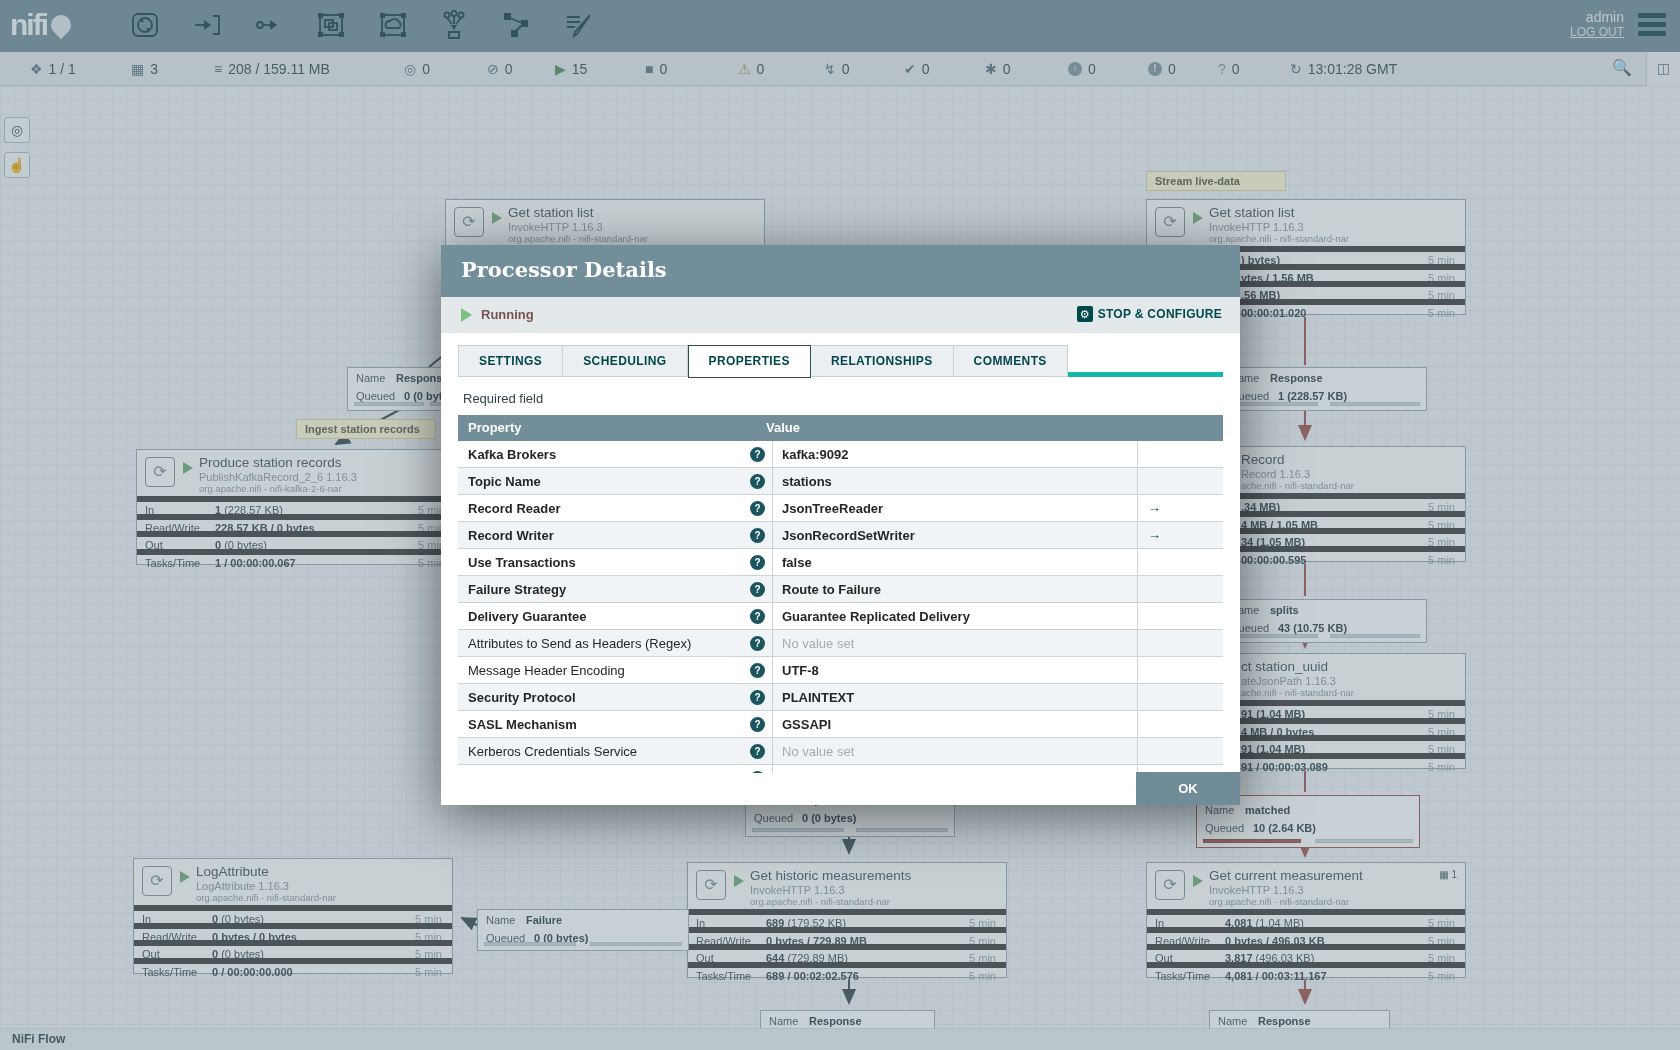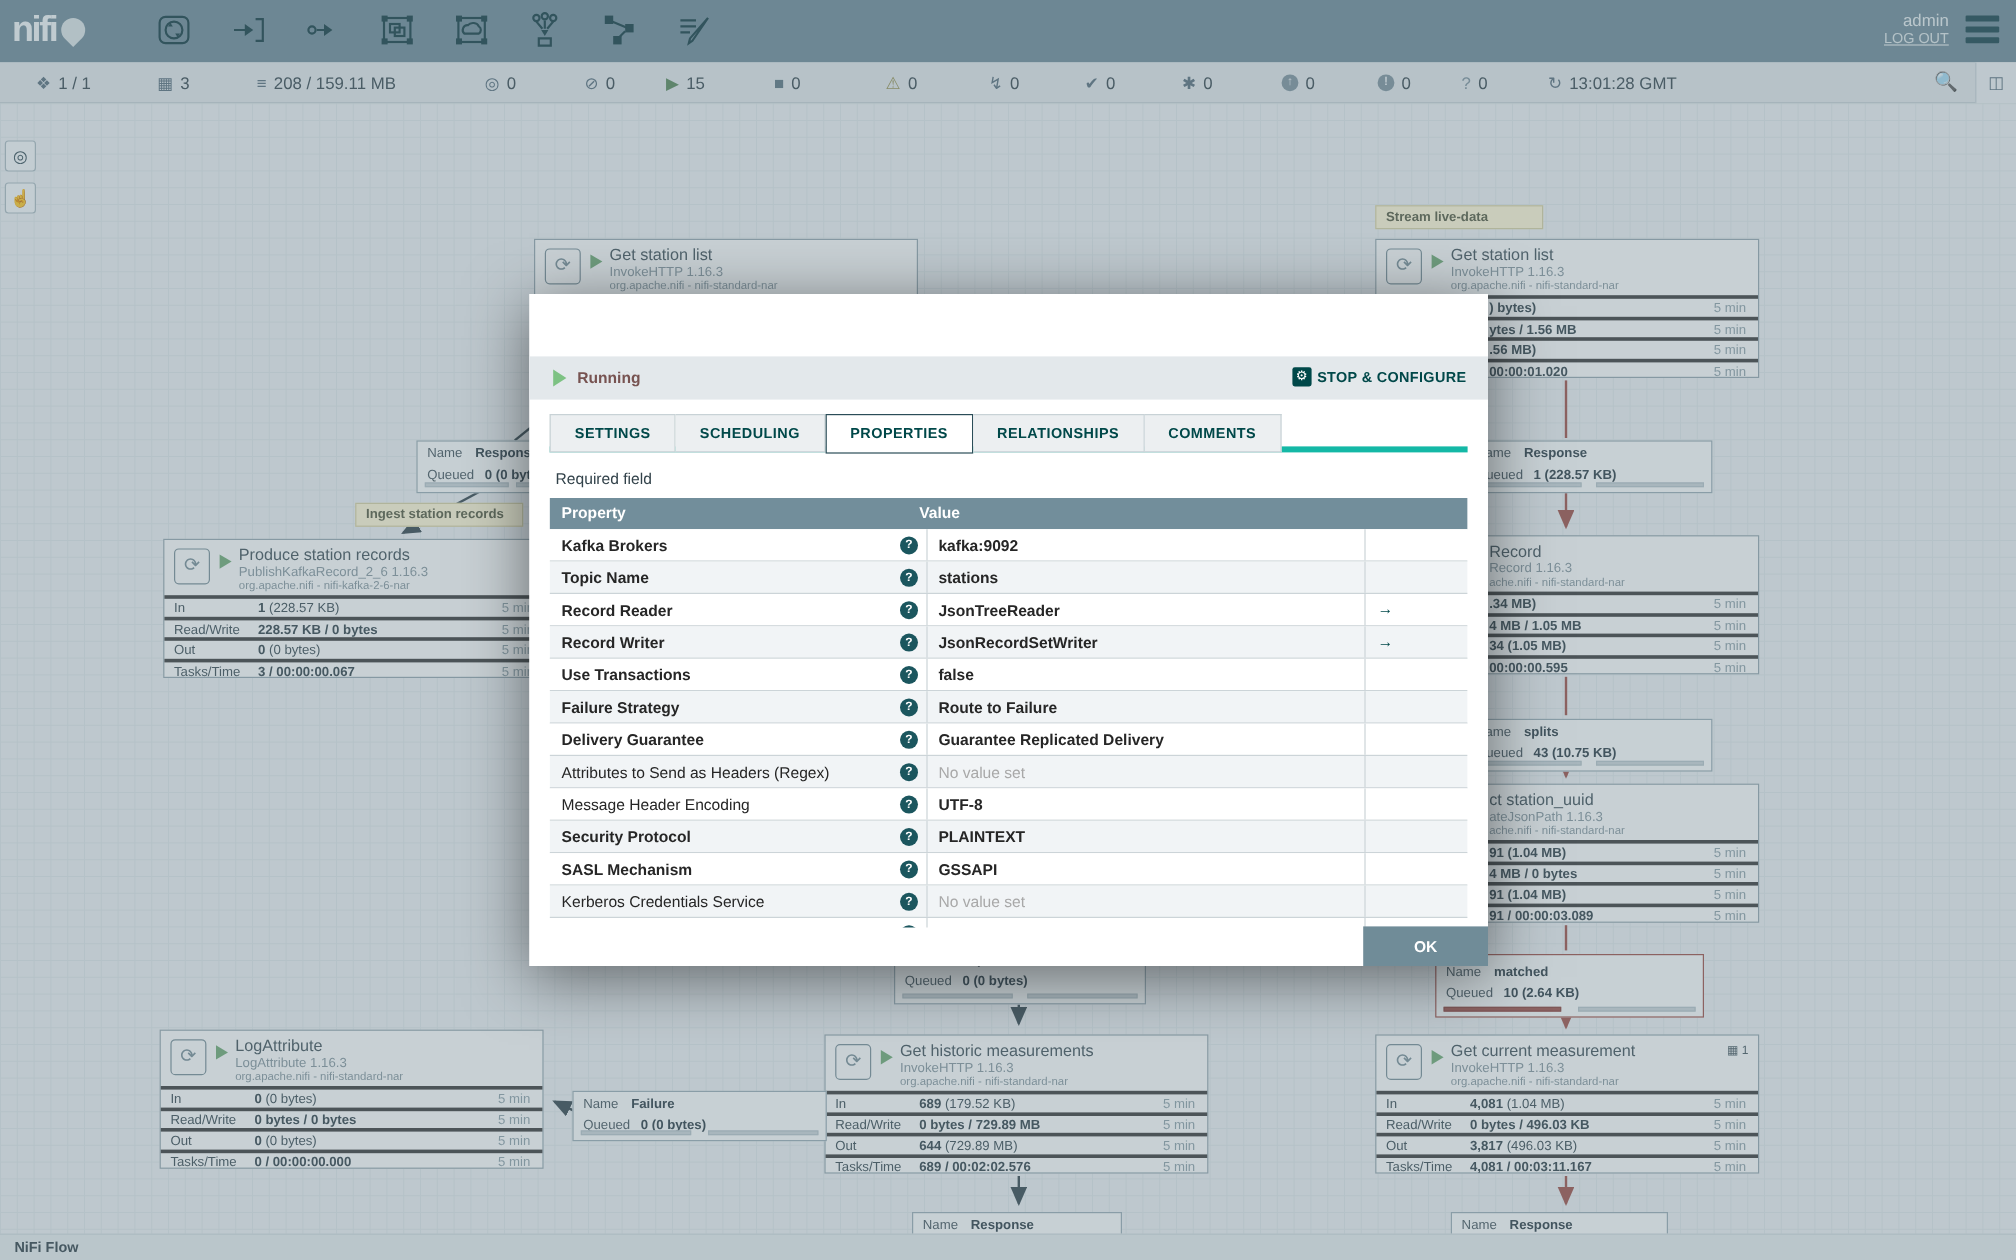--- a/index.html
+++ b/index.html
@@ -59,21 +59,21 @@
   .proc-run { position:absolute; left:46px; top:12px; width:0; height:0;
               border-left:10px solid #74ad79; border-top:6px solid transparent;
               border-bottom:6px solid transparent; }
   .proc-title { position:absolute; left:62px; top:5px; font-size:13.5px; color:#45555d; }
   .proc-type  { position:absolute; left:62px; top:21px; font-size:11px; color:#8a9aa2; }
   .proc-bundle{ position:absolute; left:62px; top:33px; font-size:9.5px; color:#8a9aa2; }
   .proc.clipped .proc-title { left:94px; }
   .proc.clipped .proc-type  { left:94px; }
   .proc.clipped .proc-bundle{ left:94px; }
   .proc-badge { position:absolute; right:8px; top:6px; font-size:10px; color:#4c5c64; }
-  .stat-row { position:absolute; left:0; width:318px; height:17.5px; border-top:3px solid #404040;
+  .stat-row { position:absolute; left:0; width:318px; height:17.5px; border-top:6px solid #404040;
               font-size:11px; color:#3f4f57; }
   .stat-label { position:absolute; left:8px; top:2px; }
   .stat-value { position:absolute; left:78px; top:2px; white-space:nowrap; }
   .proc.clipped .stat-value { left:94px; }
   .stat-num { font-weight:bold; color:#36464e; }
   .stat-time { position:absolute; right:10px; top:2px; color:#93a5ad; }
 
   .conn-label { position:absolute; background:#fcfdfd; border:1px solid #9db0b8; font-size:11px;
                 color:#4a5a62; cursor:pointer; }
   .conn-label.red { border-color:#a2554e; }
@@ -363,21 +363,21 @@
             <span class="stat-value stat-num">228.57 KB / 0 bytes</span>
             <span class="stat-time">5 min</span>
           </div>
           <div class="stat-row" style="top: 81px;">
             <span class="stat-label">Out</span>
             <span class="stat-value"><span class="stat-num">0</span> (0 bytes)</span>
             <span class="stat-time">5 min</span>
           </div>
           <div class="stat-row" style="top: 98.5px;">
             <span class="stat-label">Tasks/Time</span>
-            <span class="stat-value stat-num">3 / 00:00:00.067</span>
+            <span class="stat-value stat-num">1 / 00:00:00.067</span>
             <span class="stat-time">5 min</span>
           </div>
         </div>
         <div class="proc clipped" style="left: 1146px; top: 360px;">
           <div class="proc-titlebox">
             <div class="proc-title">Record</div>
             <div class="proc-type">Record 1.16.3</div>
             <div class="proc-bundle">ache.nifi - nifi-standard-nar</div>
           </div>
           <div class="stat-row" style="top: 46px;">
@@ -571,20 +571,23 @@
       </div>
 
     <div class="breadcrumb-bar">
       <div class="breadcrumb">NiFi Flow</div>
     </div>
   </div>
 
   <div id="dim"></div>
 
   <div class="dlg">
+    <div class="dlg-head">
+      <div class="dlg-title">Processor Details</div>
+    </div>
     <div class="dlg-status">
       <div class="run-tri"></div>
       <div class="run-text">Running</div>
       <div class="stop-cfg">
         <span class="gear-box">⚙</span>
         <span class="lbl">STOP &amp; CONFIGURE</span>
       </div>
     </div>
 
     <div class="tabs">

